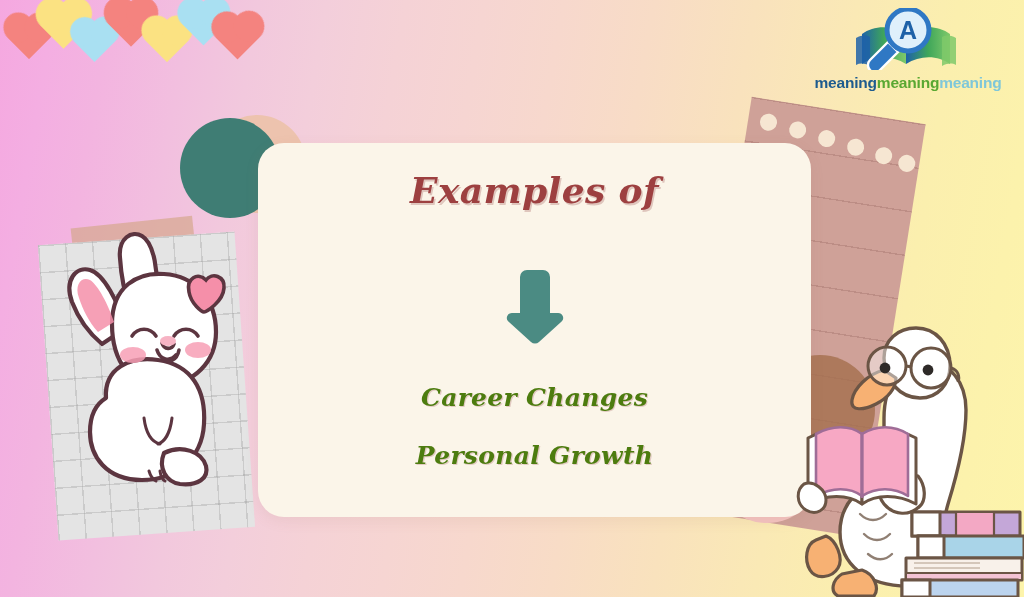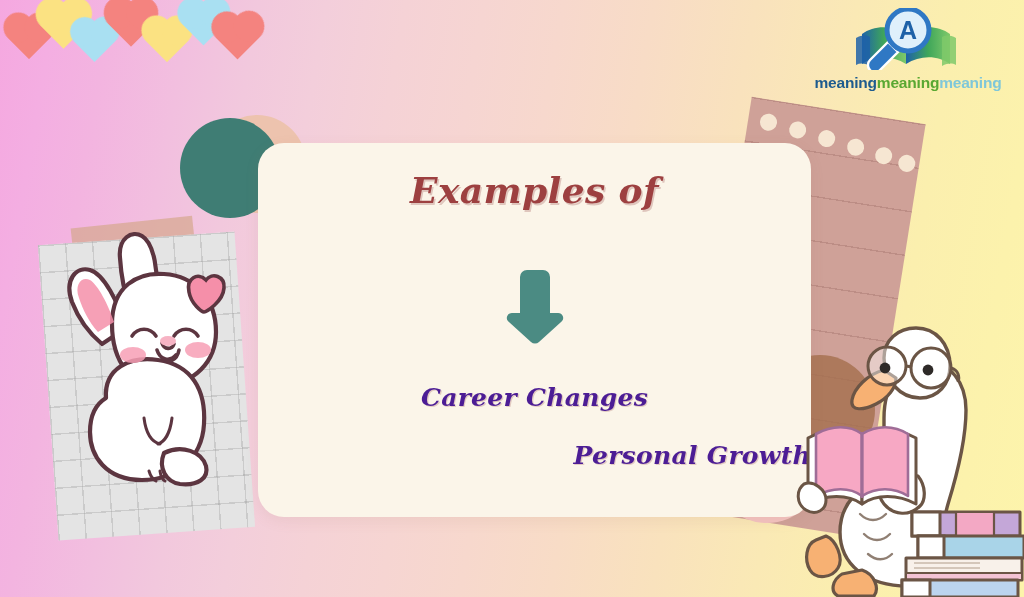--- a/index.html
+++ b/index.html
@@ -85,26 +85,26 @@
     font-weight:bold; font-style:italic;
     font-size:36px; line-height:1.33;
     color:#9d4040;
     letter-spacing:.4px;
     text-shadow:1.5px 1.5px 0 rgba(150,75,75,.28);
   }
   #card-line1, #card-line2 {
     font-family:"DejaVu Serif", serif;
     font-weight:bold; font-style:italic;
     font-size:25px;
-    color:#4c1d95;
+    color:#4d7c0f;
     letter-spacing:.3px;
     text-shadow:1.2px 1.2px 0 rgba(150,75,75,.25);
   }
   #card-line1 { top:240px; }
-  #card-line2 { top:298px;text-align:right; }
+  #card-line2 { top:298px; }
 
   
   #arrow-wrap { position:absolute; left:0; top:123px; width:100%; text-align:center; }
   
   .dash { position:absolute; background:#eec0bd; border-radius:6px; }
 
   
   #logo { position:absolute; left:800px; top:8px; width:216px; text-align:center; }
   #logo-mark { width:100%; height:62px; }
   #logo-text { font-size:15.5px; font-weight:bold; letter-spacing:-.2px; white-space:nowrap; }

